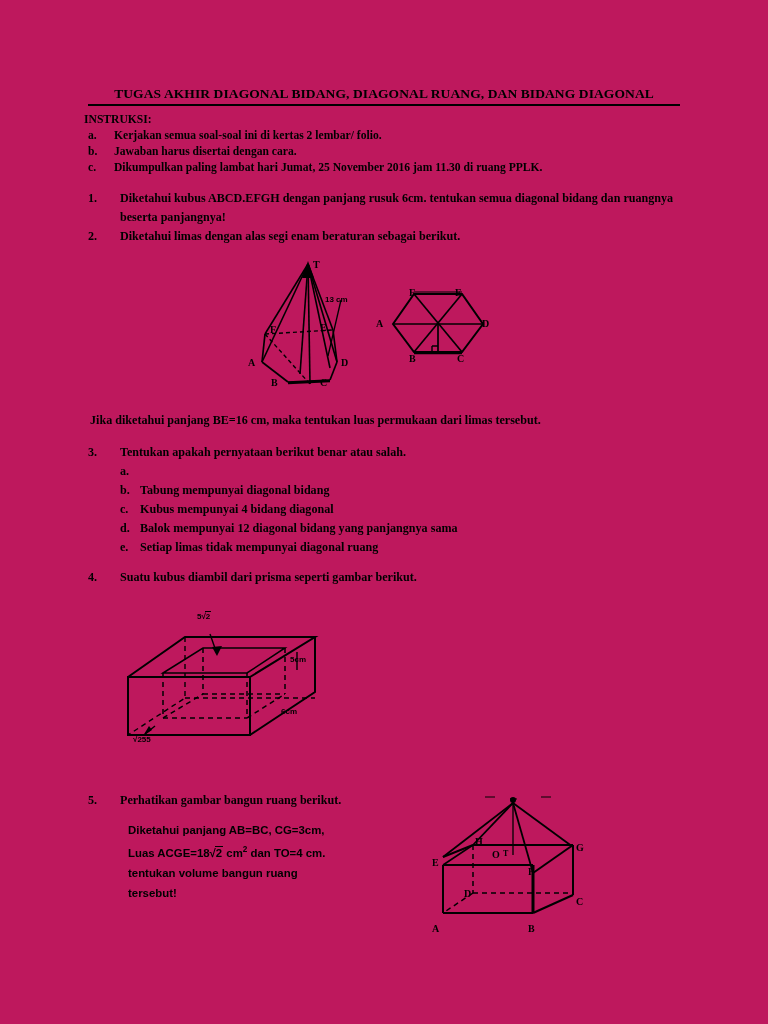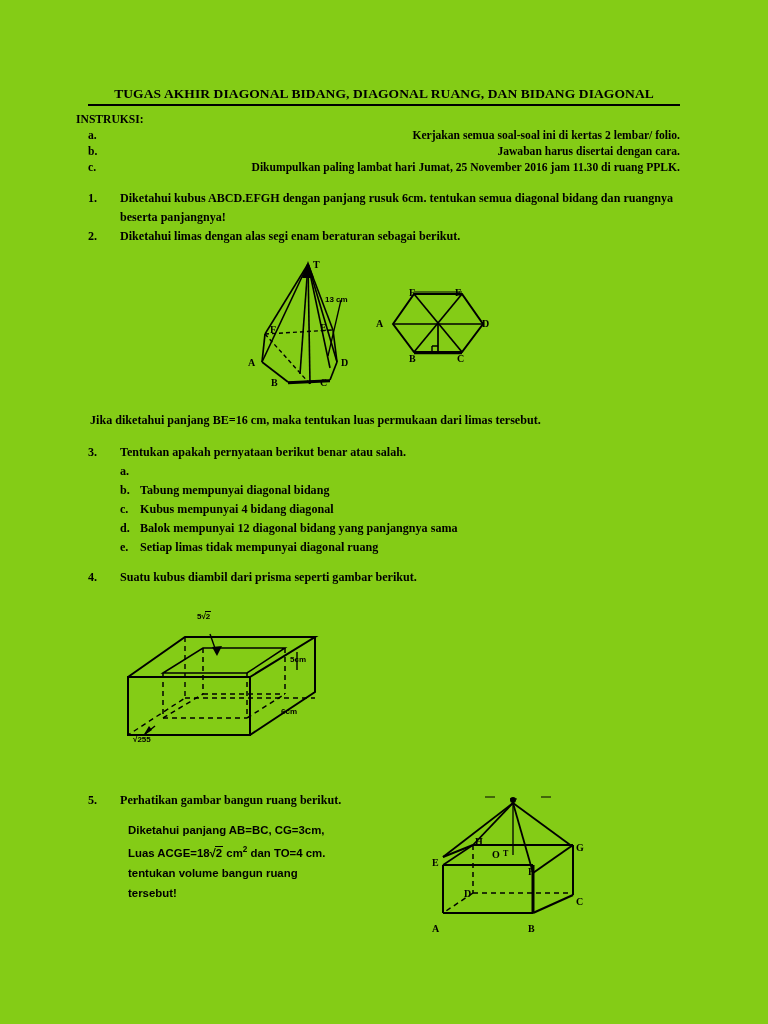--- a/index.html
+++ b/index.html
@@ -13,21 +13,21 @@
     position: relative;
     font-family: "Liberation Serif", serif;
     color: #000000;
     overflow: hidden;
   }
   .page {
     position: absolute;
     left: 0; top: 0;
     width: 768px;
     height: 1024px;
-    background: #84cc16;
+    background: #be185d;
   }
 
   
   .doc-title {
     position: absolute;
     left: 88px;
     top: 86px;
     width: 592px;
     text-align: center;
     font-family: "Liberation Serif", serif;
@@ -47,35 +47,35 @@
 
   
   .blk {
     position: absolute;
     font-family: "Liberation Serif", serif;
     font-weight: bold;
     font-size: 11.6px;
     line-height: 15.6px;
     color: #000;
   }
-  .instr-label { left: 76px; top: 112px; }
+  .instr-label { left: 84px; top: 112px; }
 
   .row {
     position: absolute;
     display: flex;
     font-family: "Liberation Serif", serif;
     font-weight: bold;
     font-size: 11.6px;
     line-height: 15.6px;
   }
   .row .mark {
     flex: 0 0 auto;
     width: 26px;
   }
-  .row .txt { flex: 1 1 auto; text-align: right; }
+  .row .txt { flex: 1 1 auto; }
 
   .qrow {
     position: absolute;
     display: flex;
     font-family: "Liberation Serif", serif;
     font-weight: bold;
     font-size: 12.1px;
     line-height: 19px;
   }
   .qrow .mark { flex: 0 0 auto; width: 32px; }

